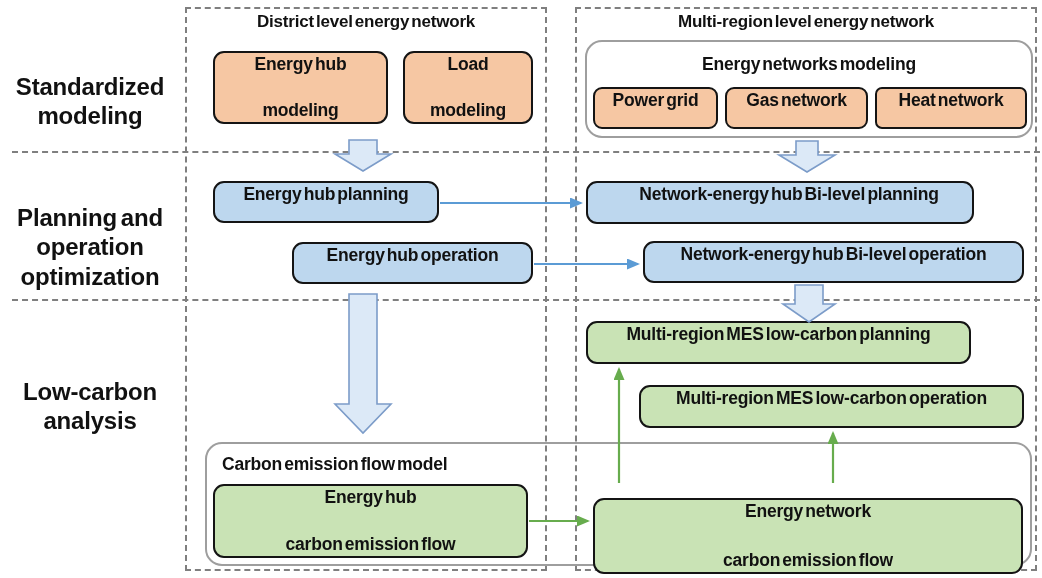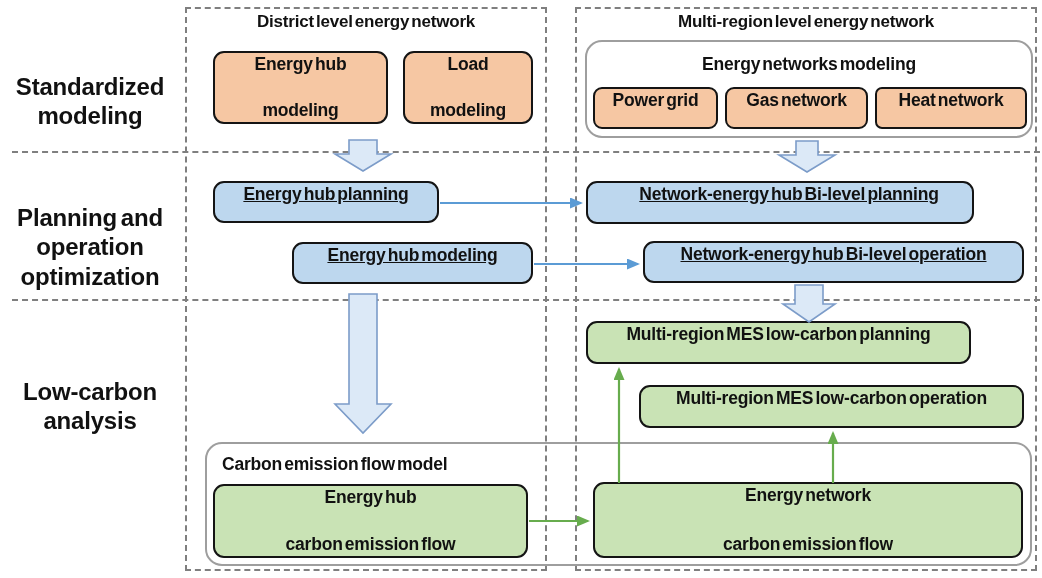--- a/index.html
+++ b/index.html
@@ -22,21 +22,21 @@
   .col-title{
     position:absolute;text-align:center;font-size:17px;line-height:1.1;white-space:nowrap;
   }
   .box{
     position:absolute;box-sizing:border-box;display:flex;flex-direction:column;
     align-items:center;justify-content:space-between;text-align:center;
     border:2.5px solid var(--box-border,#141414);border-radius:11px;
     font-size:17.5px;line-height:1.3;white-space:nowrap;
   }
   .orange{background:var(--orange-fill,#F6C7A3);}
-  .blue{background:var(--blue-fill,#BDD7EE);text-decoration:underline;}
+  .blue{background:var(--blue-fill,#BDD7EE);}
   .green{background:var(--green-fill,#C9E3B5);}
   .container-frame{
     position:absolute;box-sizing:border-box;background:transparent;
     border:2px solid var(--container-border,#9e9e9e);border-radius:17px;
   }
   .frame-title{
     position:absolute;font-size:17.5px;white-space:nowrap;
   }
   .overlay{position:absolute;left:0;top:0;pointer-events:none;}
 </style>
@@ -75,21 +75,21 @@
     <span>Gas network</span>
   </div>
   <div class="box orange" style="left:875px;top:87px;width:152px;height:42px;border-radius:7px;">
     <span>Heat network</span>
   </div>
 
   <div class="box blue" style="left:213px;top:181px;width:226px;height:42px;">
     <span>Energy hub planning</span>
   </div>
   <div class="box blue" style="left:292px;top:242px;width:241px;height:42px;">
-    <span>Energy hub modeling</span>
+    <span>Energy hub operation</span>
   </div>
   <div class="box blue" style="left:586px;top:181px;width:388px;height:43px;padding-left:18px;">
     <span>Network-energy hub Bi-level planning</span>
   </div>
   <div class="box blue" style="left:643px;top:241px;width:381px;height:42px;">
     <span>Network-energy hub Bi-level operation</span>
   </div>
 
   <div class="box green" style="left:586px;top:321px;width:385px;height:43px;">
     <span>Multi-region MES low-carbon planning</span>
@@ -97,21 +97,21 @@
   <div class="box green" style="left:639px;top:385px;width:385px;height:43px;">
     <span>Multi-region MES low-carbon operation</span>
   </div>
 
   <div class="container-frame" style="left:205px;top:442px;width:827px;height:124px;"></div>
   <div class="frame-title" style="left:222px;top:454px;">Carbon emission flow model</div>
   <div class="box green" style="left:213px;top:484px;width:315px;height:74px;">
     <span>Energy hub</span>
     <span>carbon emission flow</span>
   </div>
-  <div class="box green" style="left:593px;top:482px;width:430px;height:76px;">
+  <div class="box green" style="left:593px;top:498px;width:430px;height:76px;">
     <span>Energy network</span>
     <span>carbon emission flow</span>
   </div>
 
   <svg class="overlay" width="1042" height="578" viewBox="0 0 1042 578">
     <defs>
       <marker id="mblue" markerUnits="userSpaceOnUse" markerWidth="13" markerHeight="11" refX="11" refY="5.5" orient="auto">
         <polygon points="0,0 13,5.5 0,11" style="fill:var(--blue-arrow,#5B9BD5)"></polygon>
       </marker>
       <marker id="mgreen" markerUnits="userSpaceOnUse" markerWidth="13" markerHeight="11" refX="11" refY="5.5" orient="auto">

